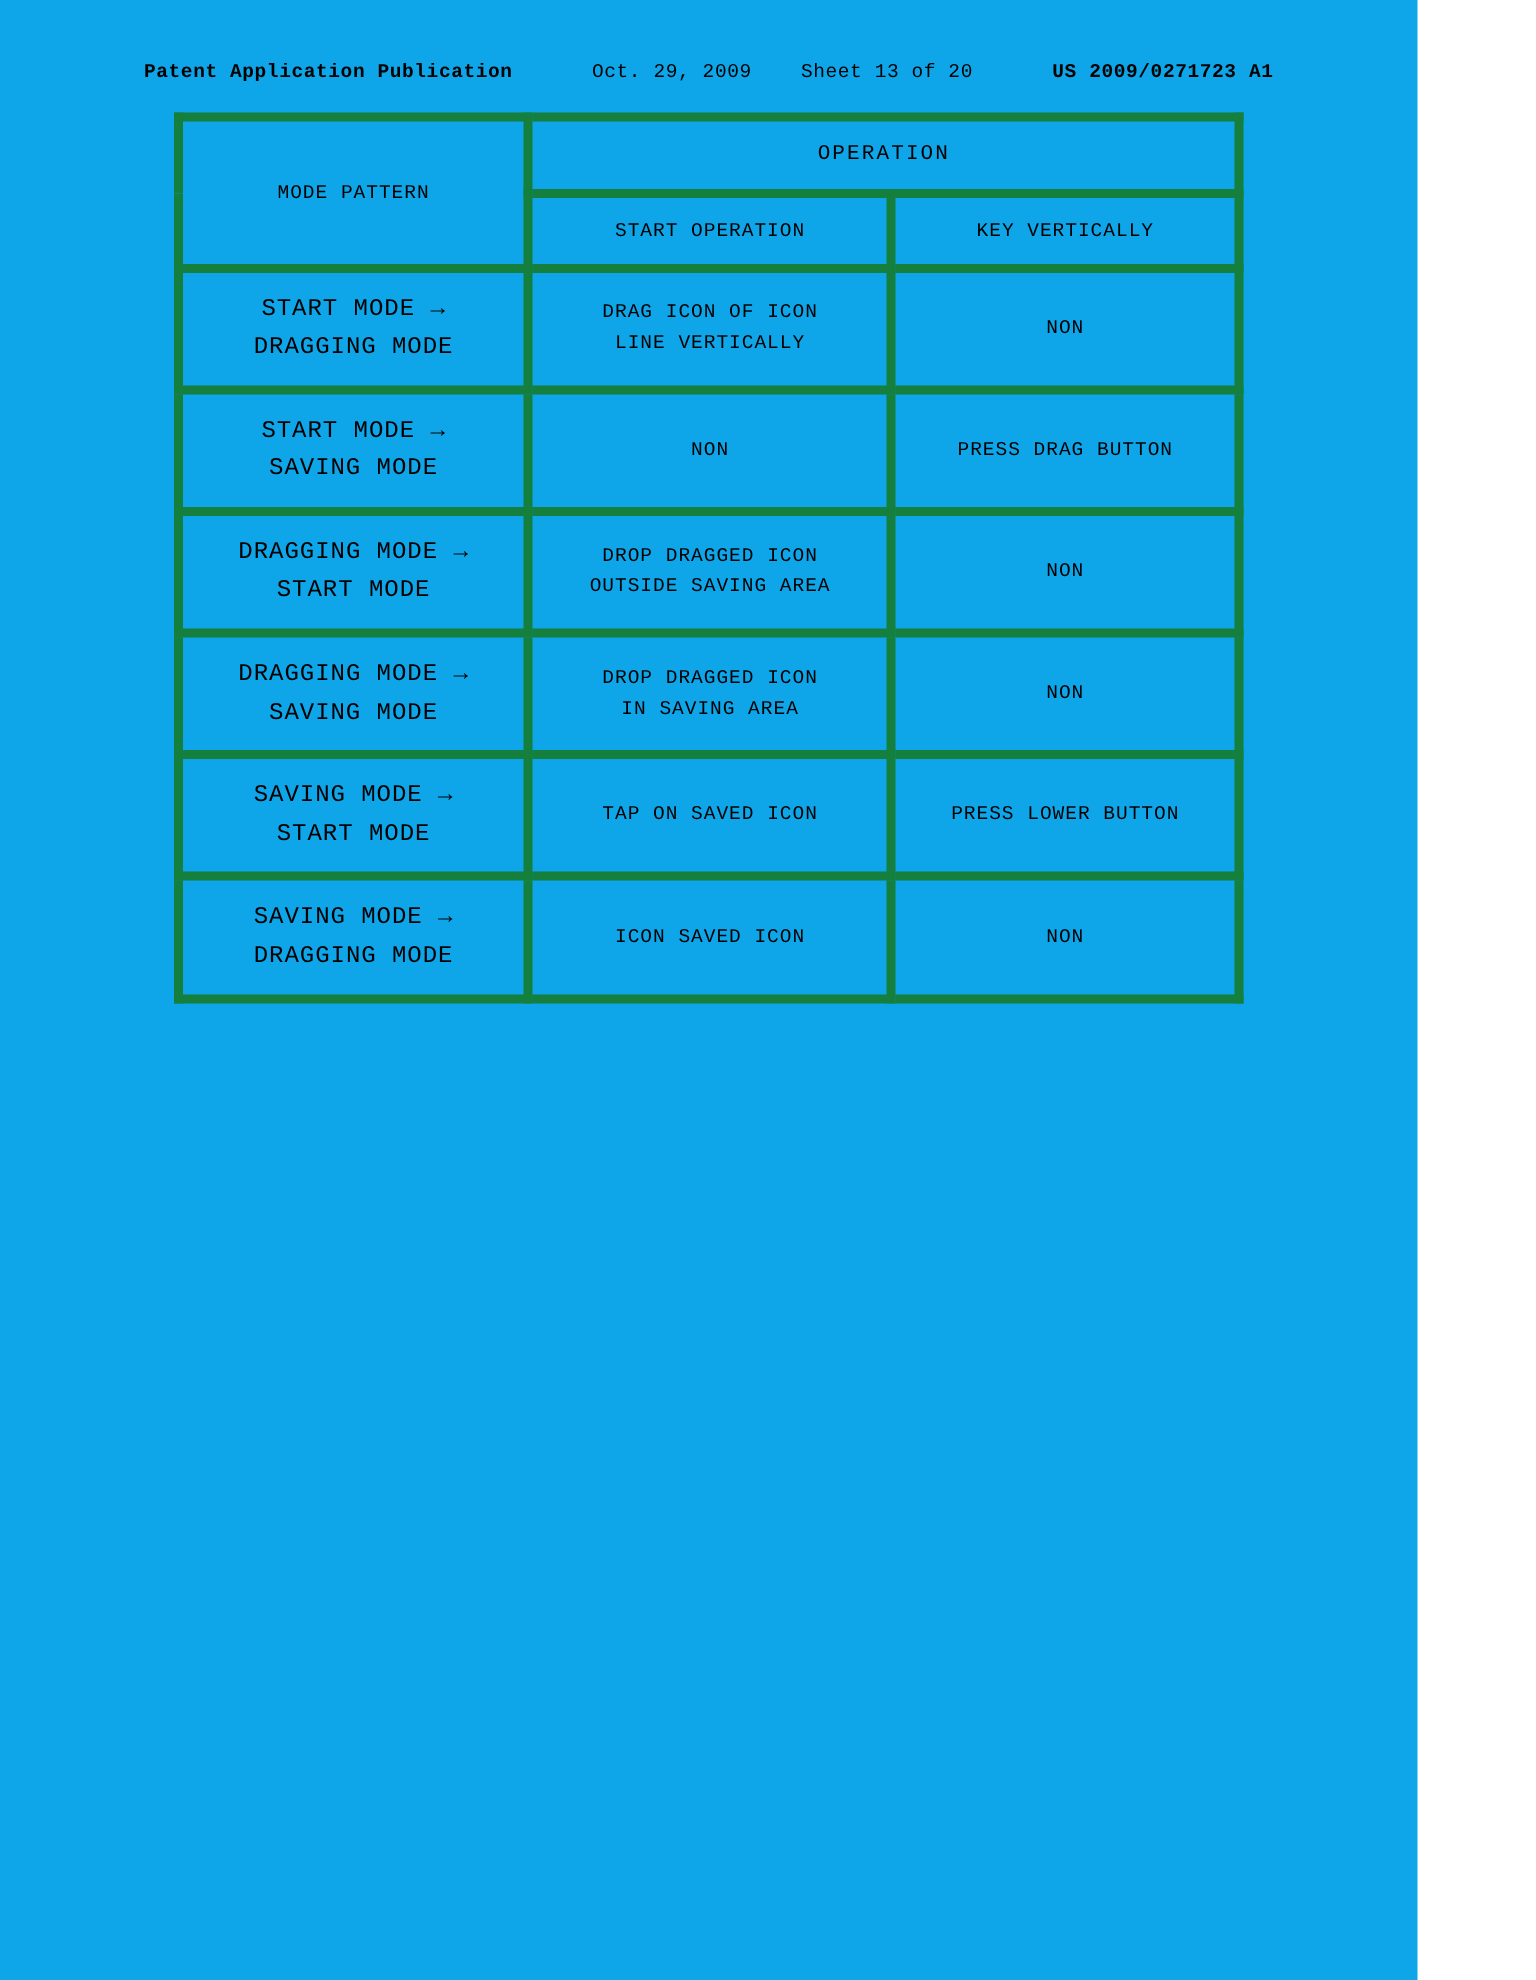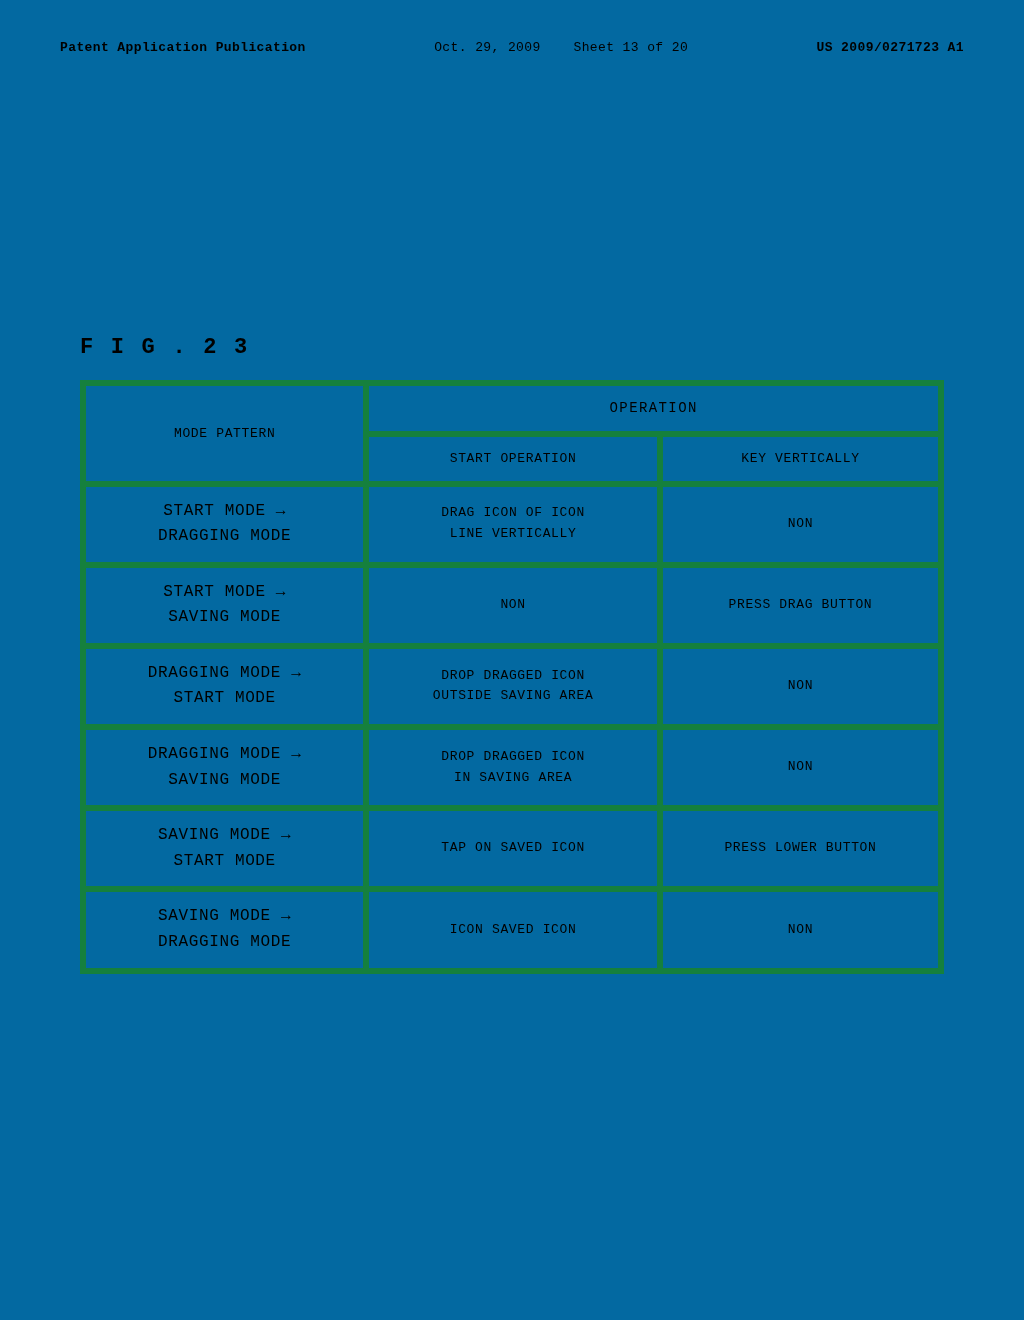--- a/index.html
+++ b/index.html
@@ -10,24 +10,24 @@
 
     body {
       background: #ffffff;
       font-family: 'Courier New', Courier, monospace;
       width: 1024px;
       min-height: 1320px;
       position: relative;
     }
 
     .page {
-      width: 1024px;
+      width: 945px;
       min-height: 1320px;
-      background: #0369a1;
-      padding: 40px 60px;
+      background: #0ea5e9;
+      padding: 40px 96px;
     }
 
     .header {
       display: flex;
       justify-content: space-between;
       align-items: center;
       margin-bottom: 20px;
       font-size: 13px;
       font-weight: bold;
       letter-spacing: 0.03em;
@@ -116,21 +116,20 @@
 <div class="page">
   <div class="header">
     <div class="header-left">Patent Application Publication</div>
     <div class="header-center">
       <span>Oct. 29, 2009</span>&nbsp;&nbsp;&nbsp;
       <span>Sheet 13 of 20</span>
     </div>
     <div class="header-right">US 2009/0271723 A1</div>
   </div>
 
-  <div class="figure-label">F I G .  2 3</div>
 
   <div class="table-container">
     <table>
       <thead>
         <tr>
           <th rowspan="2" class="shift-pattern-header">MODE  PATTERN</th>
           <th colspan="2" class="operation-header">OPERATION</th>
         </tr>
         <tr>
           <th class="sub-header">START  OPERATION</th>

